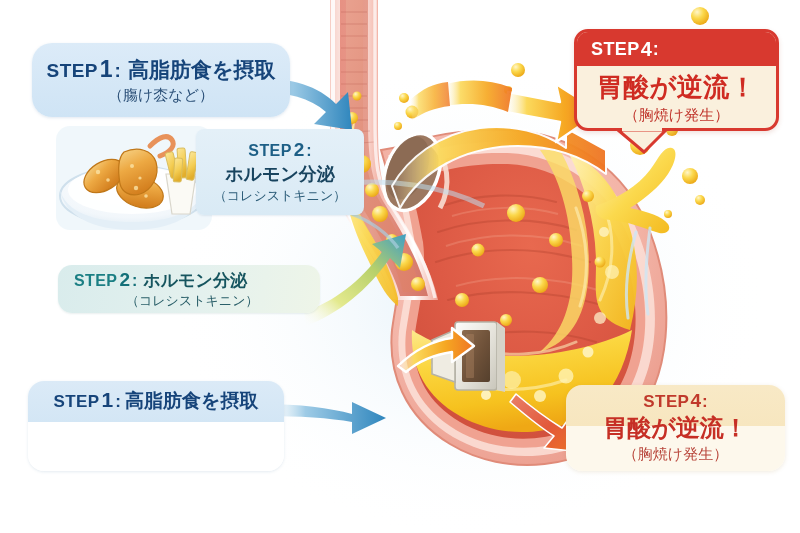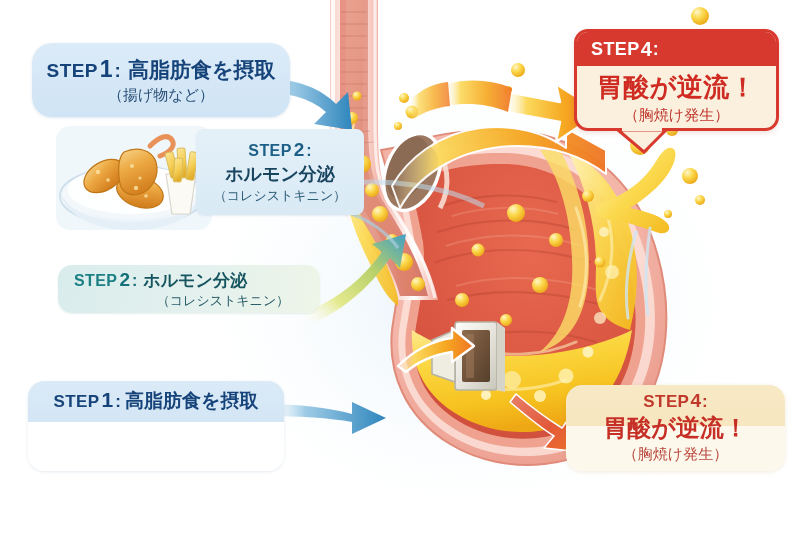--- a/index.html
+++ b/index.html
@@ -7,21 +7,21 @@
     font-family:"Liberation Sans","DejaVu Sans",sans-serif;
     -webkit-font-smoothing:antialiased;
   }
   #stage{
     position:relative;
     width:800px;height:533px;
     overflow:hidden;
     background:#ffffff;
   }
   #bg-svg{position:absolute;inset:0;width:800px;height:533px;}
-  .callout{position:absolute;box-sizing:border-box;text-align:center;}
+  .callout{position:absolute;box-sizing:border-box;}
 
   
   #step1-top{
     left:32px;top:43px;width:258px;height:74px;
     background:linear-gradient(180deg,#dcebf8 0%,#cfe4f5 100%);
     border-radius:20px;
     display:flex;flex-direction:column;align-items:center;justify-content:center;
     box-shadow:0 1px 3px rgba(90,130,170,.18);
   }
   .line-main{display:flex;align-items:baseline;justify-content:center;white-space:nowrap;}
@@ -560,21 +560,21 @@
     </g>
   </svg>
 
   <div class="callout" id="step1-top">
     <div class="line-main">
       <span class="s-lab">STEP</span>
       <span class="s-num">1</span>
       <span class="s-colon">:</span>
       <span class="s-body">高脂肪食を摂取</span>
     </div>
-    <div class="s-sub">（揚げ物など）</div>
+    <div class="s-sub">（膓け枩など）</div>
   </div>
 
   <div class="callout" id="step2-top">
     <div class="line-main">
       <span class="s-lab">STEP</span>
       <span class="s-num">2</span>
       <span class="s-colon">:</span>
     </div>
     <div class="s-body">ホルモン分泌</div>
     <div class="s-sub">（コレシストキニン）</div>

